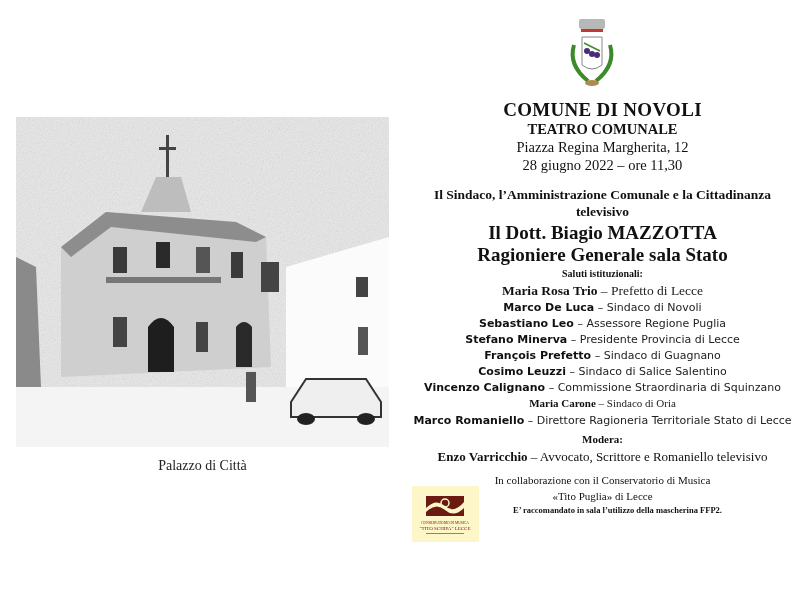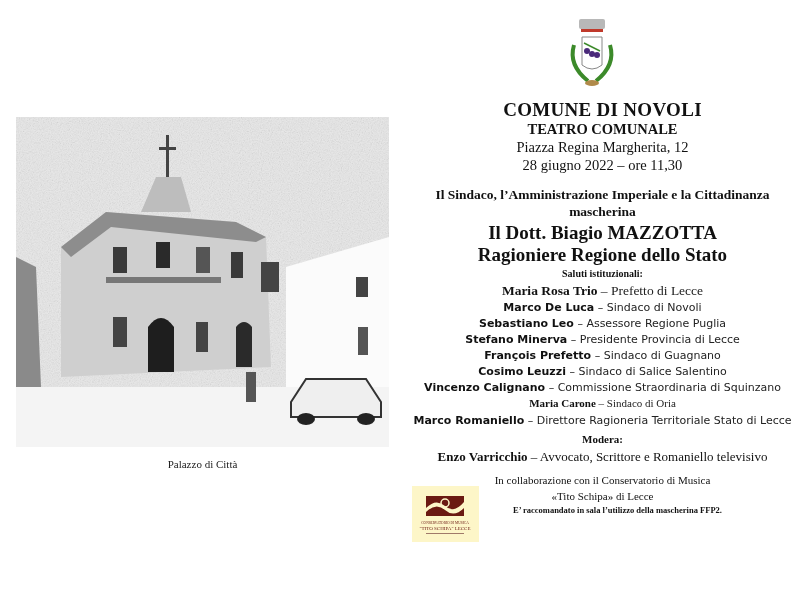--- a/index.html
+++ b/index.html
@@ -1,21 +1,21 @@
 <!DOCTYPE html>
 <html><head>
 <meta charset="utf-8">
 <style>
   html, body { margin:0; padding:0; background:#ffffff; }
   body { width:800px; height:600px; position:relative; overflow:hidden; color:#111; font-family:"Liberation Serif", serif; }
   .abs { position:absolute; }
 
   
   #photo { left:16px; top:117px; width:373px; height:330px; background:#f2f2f2; overflow:hidden; }
-  #caption { left:16px; top:458px; width:373px; font-size:11px; text-align:center; color:#222; }
+  #caption { left:16px; top:458px; width:373px; font-size:14px; text-align:center; color:#222; }
 
   
   #crest { left:562px; top:17px; width:60px; height:76px; }
 
   .line { position:absolute; left:405px; width:395px; text-align:center; white-space:nowrap; }
   .t1 { top:99px; font-size:19px; font-weight:bold; letter-spacing:0.3px; }
   .t2 { top:121px; font-size:14.5px; font-weight:bold;font-family:Liberation Serif, serif; }
   .t3 { top:139px; font-size:14.5px; }
   .t4 { top:157px; font-size:14.5px; }
   .inv1 { top:187px; font-size:13.5px; font-weight:bold; }
@@ -107,24 +107,24 @@
     <path d="M48,28 Q54,48 34,64" stroke="#3c8a2a" stroke-width="4" fill="none"></path>
     <ellipse cx="30" cy="66" rx="7" ry="3" fill="#b08a4a"></ellipse>
   </svg>
 </div>
 
 <div class="line t1">COMUNE DI NOVOLI</div>
 <div class="line t2">TEATRO COMUNALE</div>
 <div class="line t3">Piazza Regina Margherita, 12</div>
 <div class="line t4">28 giugno 2022 – ore 11,30</div>
 
-<div class="line inv1">Il Sindaco, l’Amministrazione Imperiale e la Cittadinanza</div>
-<div class="line inv2">mascherina</div>
+<div class="line inv1">Il Sindaco, l’Amministrazione Comunale e la Cittadinanza</div>
+<div class="line inv2">televisivo</div>
 <div class="line guest">Il Dott. Biagio MAZZOTTA</div>
-<div class="line role">Ragioniere Regione dello Stato</div>
+<div class="line role">Ragioniere Generale sala Stato</div>
 
 <div class="line saluti">Saluti istituzionali:</div>
 
 <div class="sp serif" style="top:283px;">
   <b>Maria Rosa Trio</b><span class="r"> – Prefetto di Lecce</span>
 </div>
 <div class="sp" style="top:301px;">
   <b>Marco De Luca</b><span class="r"> – Sindaco di Novoli</span>
 </div>
 <div class="sp" style="top:317px;">
@@ -148,21 +148,21 @@
 <div class="sp" style="top:414px;">
   <b>Marco Romaniello</b><span class="r"> – Direttore Ragioneria Territoriale Stato di Lecce</span>
 </div>
 
 <div class="line modera">Modera:</div>
 <div class="line moderator">
   <b>Enzo Varricchio</b><span> – Avvocato, Scrittore e Romaniello televisivo</span>
 </div>
 
 <div class="line collab1">In collaborazione con il Conservatorio di Musica</div>
-<div class="line collab2">«Tito Schipa» di Lecce</div>
+<div class="line collab2">«Tito Puglia» di Lecce</div>
 <div class="line mask">E’ raccomandato in sala l’utilizzo della mascherina FFP2.</div>
 
 <div id="conslogo" class="abs">
   <svg width="67" height="56" viewBox="0 0 67 56">
     <rect x="14" y="10" width="38" height="20" fill="#6b1a12"></rect>
     <path d="M14,22 Q24,12 33,20 Q42,28 52,16 L52,22 Q42,32 33,24 Q24,16 14,26 Z" fill="#fdf6c8"></path>
     <circle cx="33" cy="17" r="4" fill="none" stroke="#fdf6c8" stroke-width="1.5"></circle>
     <text x="33" y="38" font-size="3.5" text-anchor="middle" fill="#6b1a12" font-family="Liberation Serif, serif">CONSERVATORIO DI MUSICA</text>
     <text x="33" y="44" font-size="5" text-anchor="middle" fill="#6b1a12" font-family="Liberation Serif, serif">"TITO SCHIPA" LECCE</text>
     <rect x="14" y="47" width="38" height="1" fill="#a07a6a"></rect>

